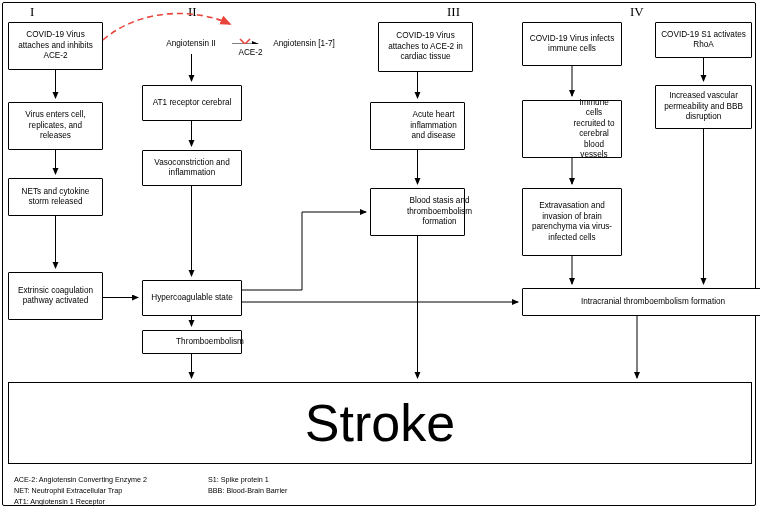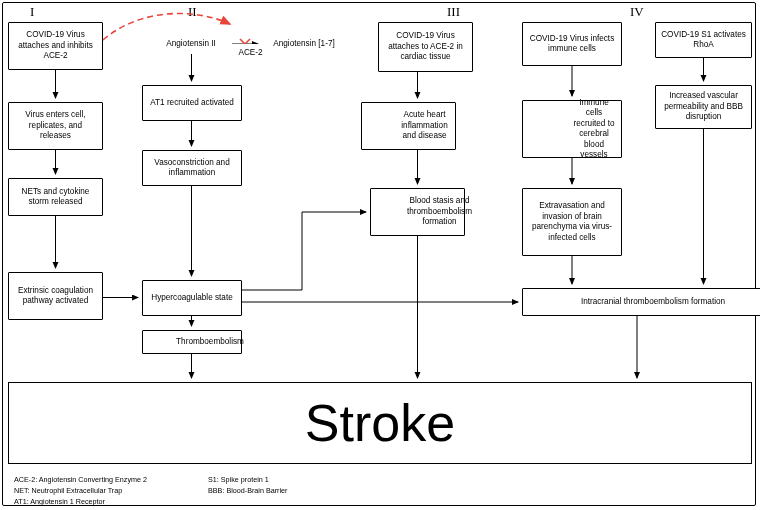--- a/index.html
+++ b/index.html
@@ -120,27 +120,27 @@
 
   <div class="box" style="left:8px;top:22px;width:95px;height:48px;">COVID-19 Virus attaches and inhibits ACE-2</div>
   <div class="box" style="left:8px;top:102px;width:95px;height:48px;">Virus enters cell, replicates, and releases</div>
   <div class="box" style="left:8px;top:178px;width:95px;height:38px;">NETs and cytokine storm released</div>
   <div class="box" style="left:8px;top:272px;width:95px;height:48px;">Extrinsic coagulation pathway activated</div>
 
   <div class="box" style="left:150px;top:34px;width:82px;height:20px;border:none;">Angiotensin II</div>
   <div class="box" style="left:262px;top:34px;width:84px;height:20px;border:none;">Angiotensin [1-7]</div>
   <div class="box" style="left:228px;top:20px;width:45px;height:18px;border:none;margin-top:24px;">ACE-2</div>
 
-  <div class="box" style="left:142px;top:85px;width:100px;height:36px;">AT1 recruited activated</div>
+  <div class="box" style="left:142px;top:85px;width:100px;height:36px;">AT1 receptor cerebral</div>
   <div class="box" style="left:142px;top:150px;width:100px;height:36px;">Vasoconstriction and inflammation</div>
   <div class="box" style="left:142px;top:280px;width:100px;height:36px;">Hypercoagulable state</div>
   <div class="box" style="left:142px;top:330px;width:100px;height:24px;padding-left:40px;">Thromboembolism</div>
 
   <div class="box" style="left:378px;top:22px;width:95px;height:50px;">COVID-19 Virus attaches to ACE-2 in cardiac tissue</div>
-  <div class="box" style="left:361px;top:102px;width:95px;height:48px;padding-left:36px;">Acute heart inflammation and disease</div>
+  <div class="box" style="left:370px;top:102px;width:95px;height:48px;padding-left:36px;">Acute heart inflammation and disease</div>
   <div class="box" style="left:370px;top:188px;width:95px;height:48px;padding-left:48px;">Blood stasis and thromboembolism formation</div>
 
   <div class="box" style="left:522px;top:22px;width:100px;height:44px;">COVID-19 Virus infects immune cells</div>
   <div class="box" style="left:522px;top:100px;width:100px;height:58px;padding-left:48px;">Immune cells recruited to cerebral blood vessels</div>
   <div class="box" style="left:522px;top:188px;width:100px;height:68px;">Extravasation and invasion of brain parenchyma via virus-infected cells</div>
 
   <div class="box" style="left:655px;top:22px;width:97px;height:36px;">COVID-19 S1 activates RhoA</div>
   <div class="box" style="left:655px;top:85px;width:97px;height:44px;">Increased vascular permeability and BBB disruption</div>
 
   <div class="box" style="left:522px;top:288px;width:262px;height:28px;">Intracranial thromboembolism formation</div>

